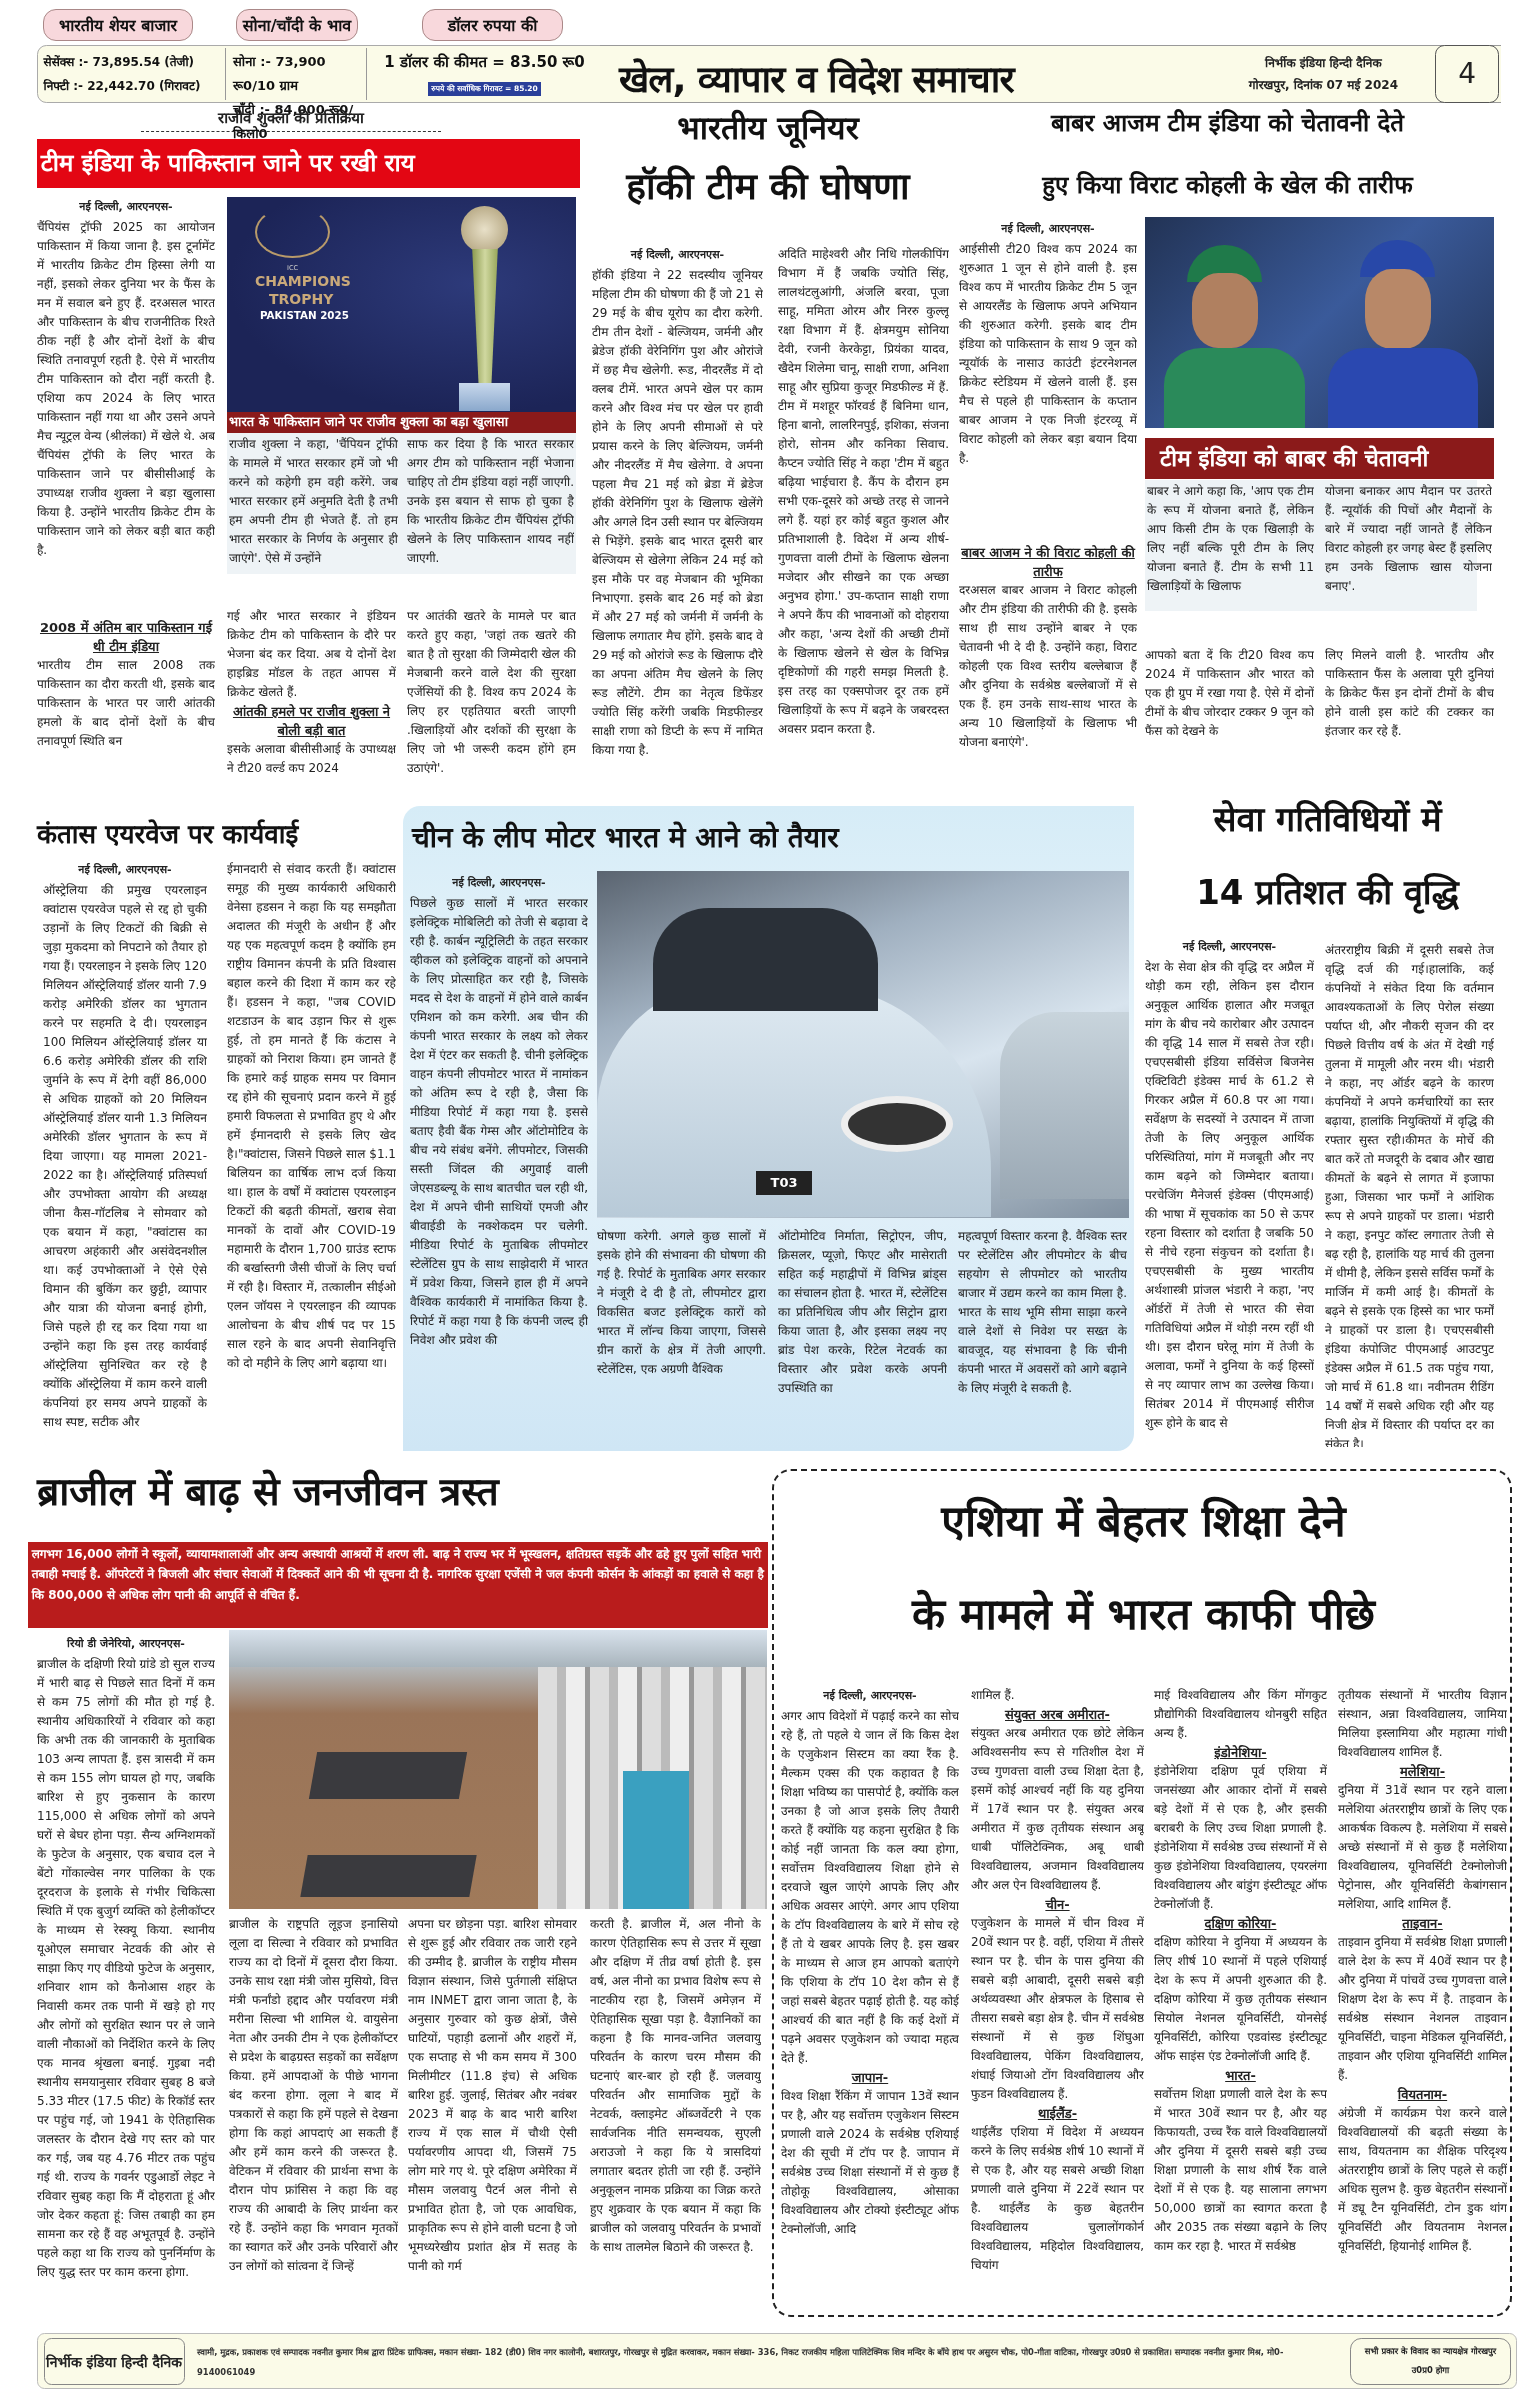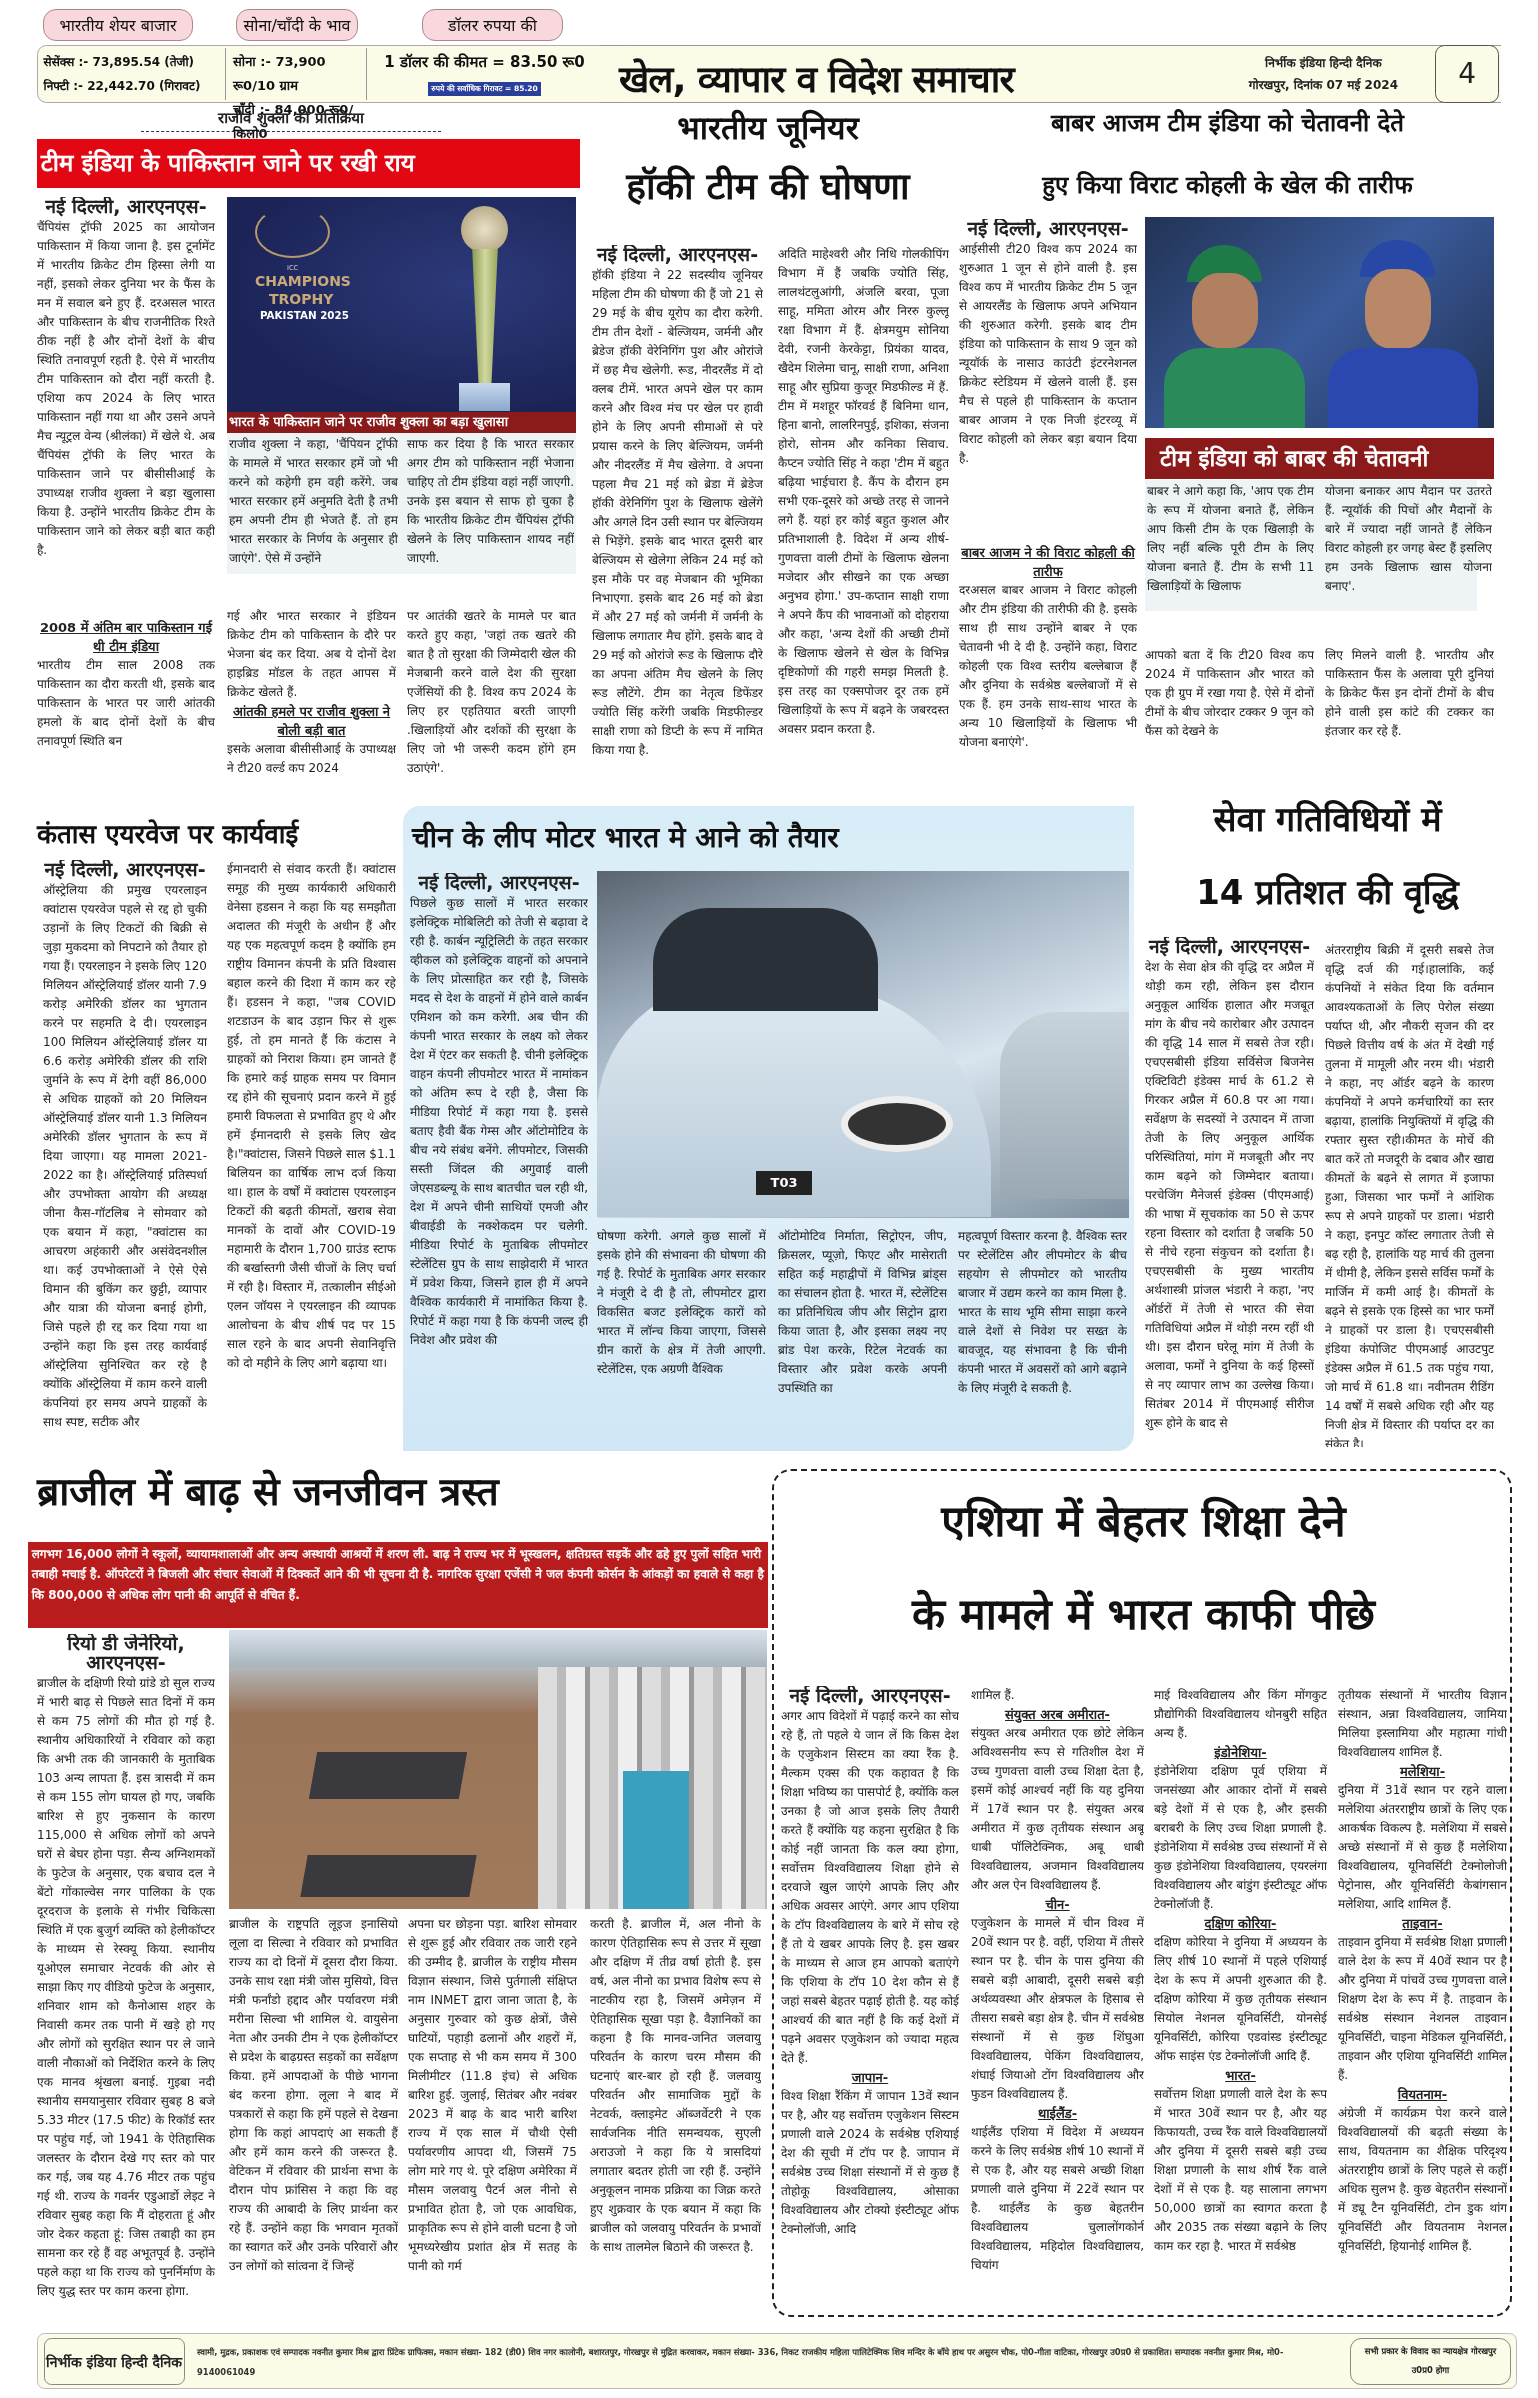--- a/index.html
+++ b/index.html
@@ -1,29 +1,29 @@
 <!DOCTYPE html>
 <html style="font-size:15px"><head>
 <meta charset="utf-8">
 <style>
 *{box-sizing:border-box;margin:0;padding:0}
 html,body{width:1538px;height:2399px;background:#fff;overflow:hidden}
 body{font-family:"DejaVu Sans","Liberation Sans",sans-serif;color:#222;position:relative}
 .abs{position:absolute}
-.pill{position:absolute;top:9.4px;height:32px;border:1.4px solid #a88;border-radius:13px;background:#f8d8dc;font-weight:normal;font-size:16px;text-align:center;line-height:32px;color:#111}
+.pill{position:absolute;top:9.4px;height:32px;border:1.4px solid #a88;border-radius:13px;background:#f8d8dc;font-weight:bold;font-size:16px;text-align:center;line-height:32px;color:#111}
 .tickerbox{position:absolute;top:45px;left:37px;width:600px;height:58px;border:0.9px solid #aaa;border-radius:9.4px;background:#fbfbe8}
 .tick-col{position:absolute;top:3.7px;font-size:14px;font-weight:bold;line-height:24px;color:#111}
 .tick-div{position:absolute;top:1.9px;width:0.9px;height:52px;background:#999}
 .masthead{position:absolute;top:45px;left:600px;width:901px;height:58px;background:#fbfbe8;border-top:0.9px solid #999;border-bottom:0.9px solid #999}
 .mast-title{position:absolute;left:19px;top:5.6px;font-size:37px;font-weight:bold;color:#111;letter-spacing:-0.9px}
 .mast-sub{position:absolute;right:103px;top:5.6px;font-size:12px;font-weight:bold;text-align:center;line-height:22.5px}
 .page-num{position:absolute;right:1.9px;top:-0.9px;width:64px;height:58px;border:1.4px solid #555;border-radius:9.4px;background:#fbfbe8;font-size:28px;text-align:center;line-height:56px}
 .hl{font-weight:bold;color:#111;position:absolute}
 .txt{position:absolute;font-size:12px;line-height:19px;text-align:justify;color:#222}
-.dl{font-weight:bold;font-size:19px;display:block;text-align:center;margin-bottom:1.9px}
+.dl{font-weight:bold;font-size:11px;display:block;text-align:center;margin-bottom:1.9px}
 .subhd{font-weight:bold;text-decoration:underline;text-align:center;display:block;font-size:13px}
 .redbar{background:#e30613;color:#fff;font-weight:bold}
 .maroon{background:#8b1a1a;color:#fff;font-weight:bold}
 .photo{position:absolute;overflow:hidden}
 .blueband{background:#b91c1c;color:#fff;font-weight:bold}
 .footer{position:absolute;top:2333px;left:37px;width:1480px;height:56px;border:0.9px solid #bbb;background:#fbfbe8;border-radius:7.5px}
 </style>
 </head>
 <body>
 

